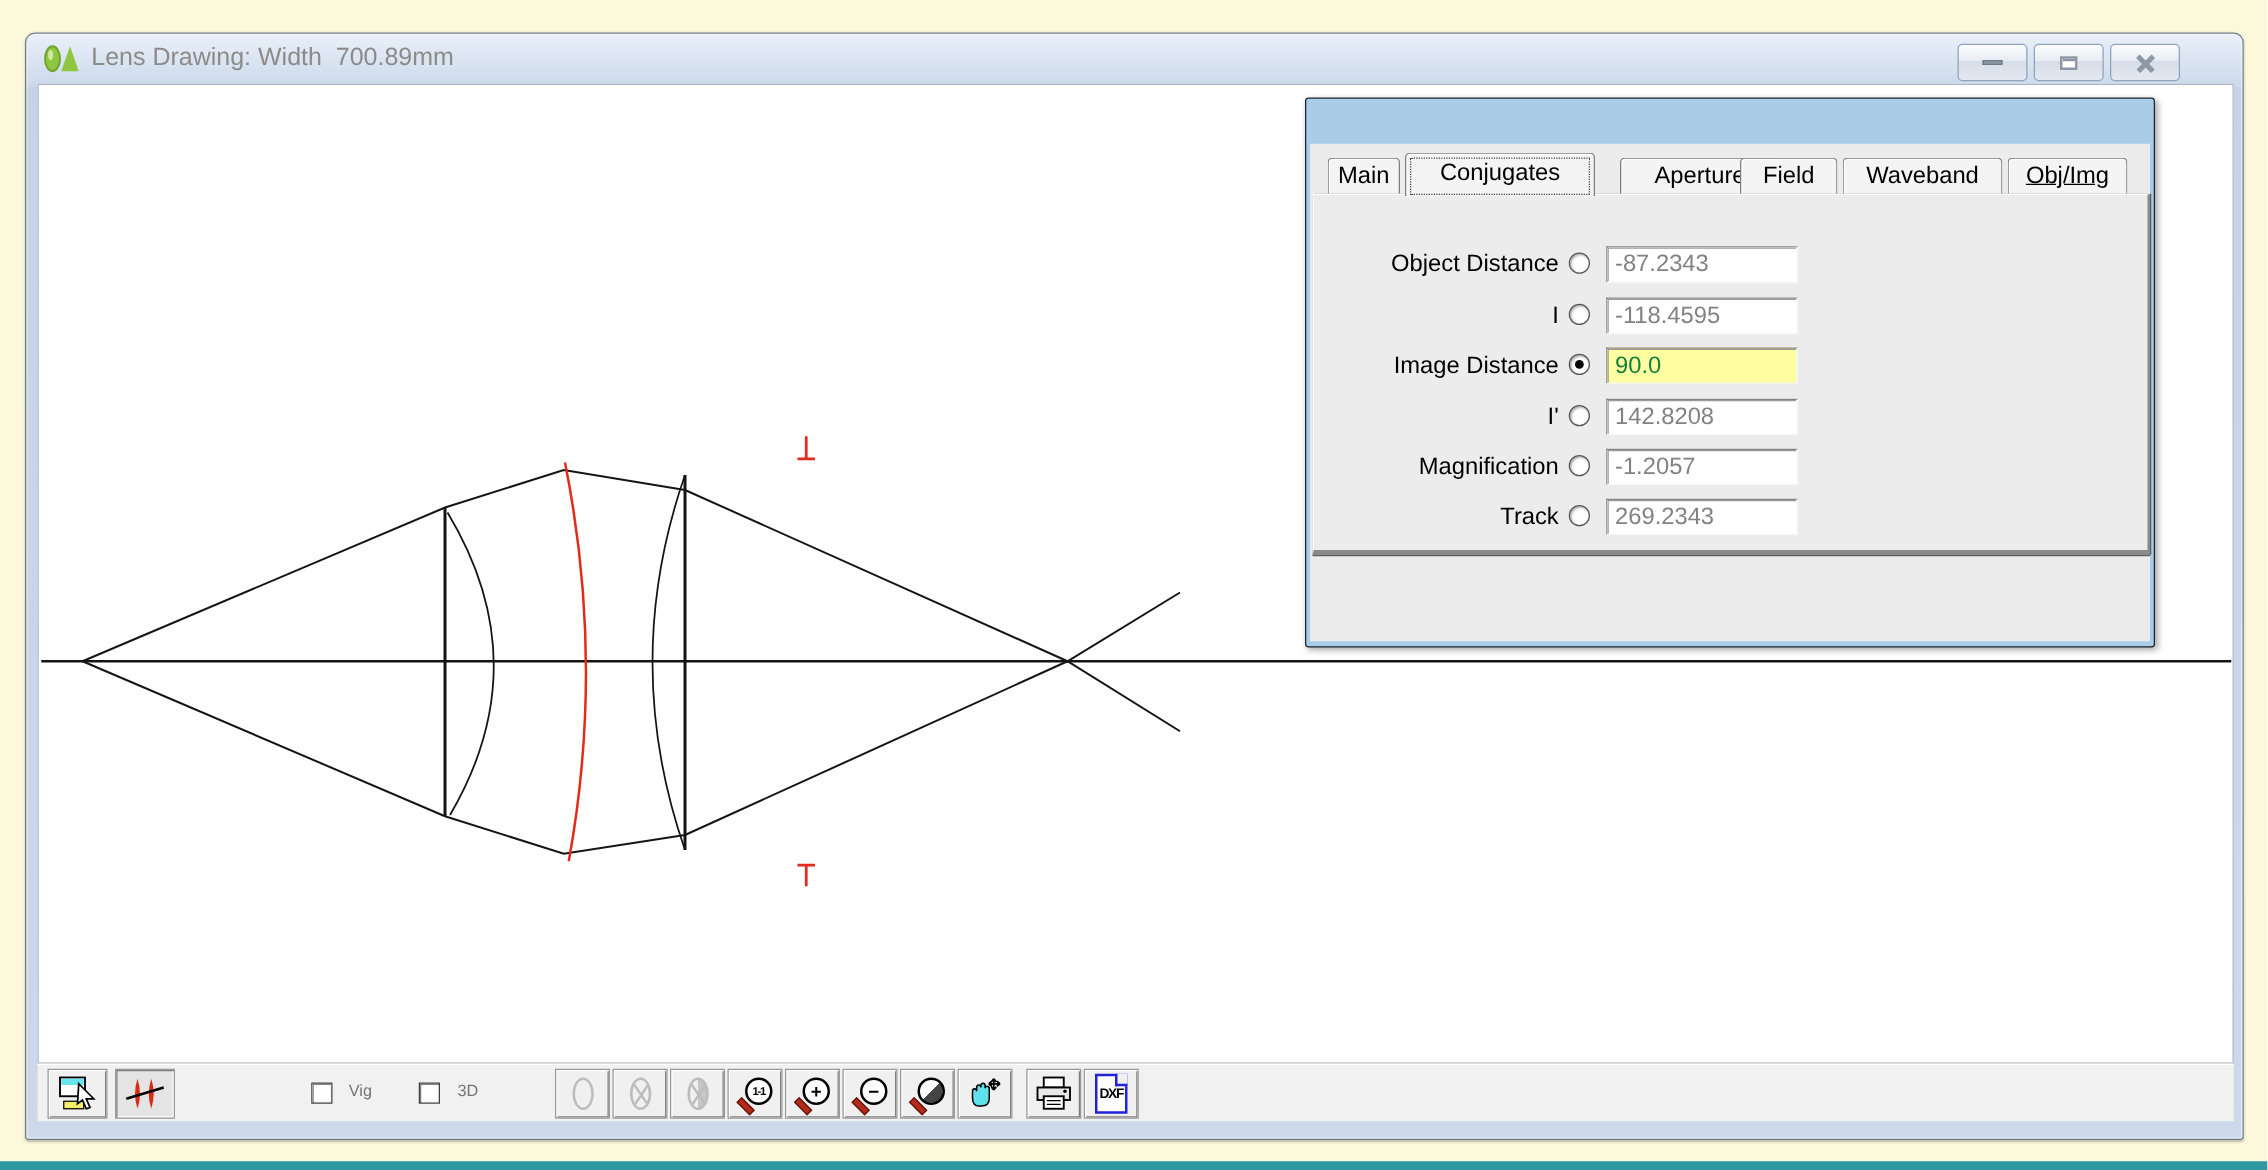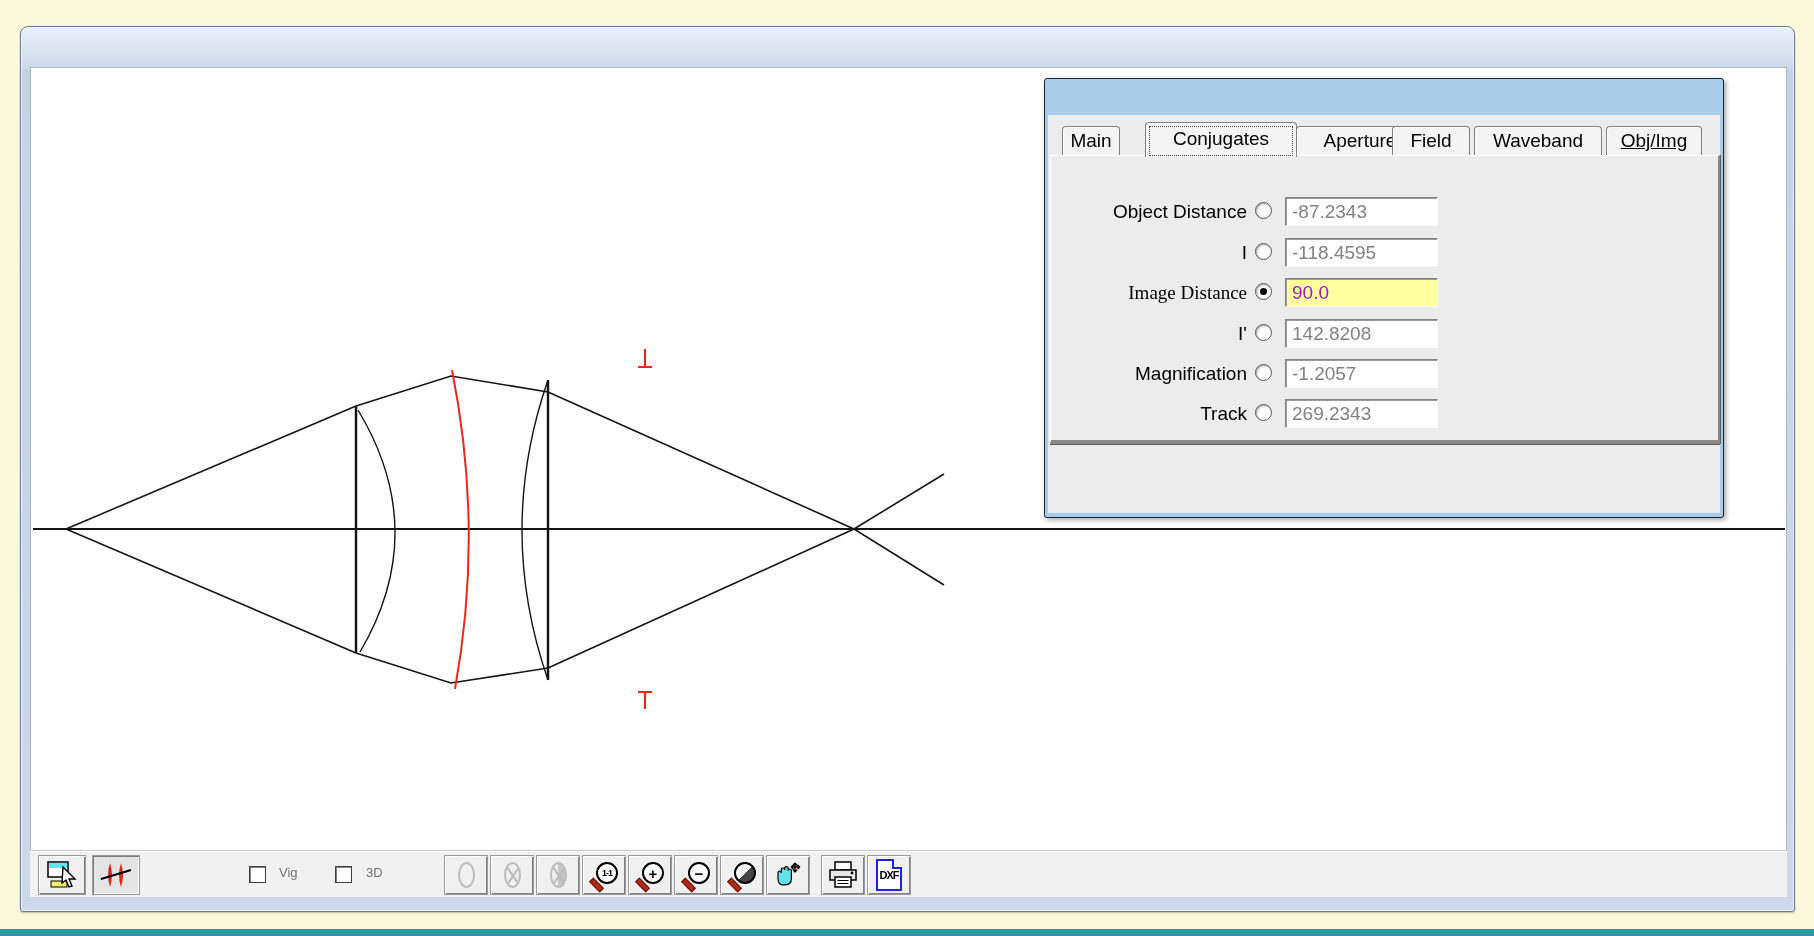--- a/index.html
+++ b/index.html
@@ -90,52 +90,71 @@
     border:1px solid #671c0f; }
   .dcap.close .glyph-x::before,.dcap.close .glyph-x::after { background:#fff; height:4px; box-shadow:0 1px 1px rgba(0,0,0,.4); }
   .dlg-body { position:absolute; left:3px; top:36px; right:3px; bottom:4px; background:#ececec; }
 
   .tab {
     position:absolute; top:11px; height:30px; background:#f4f4f4;
     border:1px solid #808080; border-bottom:none; border-radius:4px 4px 0 0;
     box-shadow:inset 1px 1px 0 #ffffff;
     font-size:19px; color:#000; text-align:center; line-height:28px; z-index:2;
   }
-  .tab.active { top:7px; height:35px; z-index:4; line-height:32px;margin-left:21px; }
+  .tab.active { top:7px; height:35px; z-index:4; line-height:32px; }
   .tab.active::after { content:""; position:absolute; left:3px; right:3px; top:3px; bottom:1px; border:1px dotted #444; }
   .tabpage {
     position:absolute; left:2px; top:40px; width:670px; height:289px; background:#ececec;
     border-top:1px solid #ffffff; border-left:1px solid #ffffff;
     border-right:2px solid #8a8a8a; border-bottom:4px solid #8a8a8a;
     box-shadow:0 1px 0 #5f5f5f, 1px 0 0 #5f5f5f; z-index:3;
   }
 
   .prm-label { position:absolute; left:0; width:196px; text-align:right; font-size:19px; color:#000; }
   .radio { position:absolute; width:17px; height:17px; border-radius:50%; background:#fff;
            border:1px solid #555; box-shadow:inset 1px 1px 2px rgba(0,0,0,.35), inset -1px -1px 1px #fff; }
   .radio.checked::after { content:""; position:absolute; left:4px; top:4px; width:7px; height:7px; border-radius:50%; background:#000; }
   .prm-input { position:absolute; left:234px; width:153px; height:29px; background:#fff;
     border:1px solid #848484; border-bottom-color:#f7f7f7; border-right-color:#f7f7f7;
     box-shadow:inset 1px 1px 0 #9a9a9a;
     font-family:"Liberation Sans", sans-serif; font-size:19px; color:#828282; padding:0 6px; }
-  .prm-input.hl { background:#ffffa2; color:#a21caf; }
+  .prm-input.hl { background:#ffffa2; color:#15803d; }
 
   .groupbox { position:absolute; left:444px; top:12px; width:204px; height:264px;
     border:1px solid #9b9b9b; box-shadow:inset 1px 1px 0 #fff, 1px 1px 0 #fff; }
   .gb-label { position:absolute; left:14px; width:118px; font-size:19px; color:#000; line-height:1.18; }
   .gb-radio { right:16px; }
   .dlg-statusbar { position:absolute; left:2px; bottom:2px; right:2px; height:66px; background:#ececec; }
 
   .teal-strip { position:absolute; left:0; bottom:0; width:1814px; height:7px; background:#2d98a0; }
 </style>
 </head>
 <body>
 
 <div class="window">
 
+  <div class="win-titlebar">
+    <svg class="win-icon" viewBox="0 0 30 22">
+      <ellipse cx="7" cy="11" rx="6" ry="10" fill="#8fc640" stroke="#6fa32e" stroke-width="1.5"></ellipse>
+      <ellipse cx="5.5" cy="8" rx="2" ry="4" fill="#cfe9a0"></ellipse>
+      <path d="M21 1 L28 21 L14 21 Z" fill="#8fc640"></path>
+    </svg>
+    <div class="win-title">Lens Drawing: Width  700.89mm</div>
+    <div class="winbtns">
+      <div class="capbtn">
+          <div class="glyph-min"></div>
+        </div>
+      <div class="capbtn">
+          <div class="glyph-restore"></div>
+        </div>
+      <div class="capbtn">
+          <div class="glyph-x"></div>
+        </div>
+    </div>
+  </div>
 
   <div class="client">
     <svg width="1757" height="784" viewBox="0 0 1757 784">
 
       <path d="M2 461 H1754" stroke="#141414" stroke-width="2" fill="none"></path>
 
       <path d="M35 461 L325 338" stroke="#141414" stroke-width="1.6" fill="none"></path>
       <path d="M35 461 L325 585" stroke="#141414" stroke-width="1.6" fill="none"></path>
 
       <path d="M325 338 L420 308 L517 324" stroke="#141414" stroke-width="1.6" fill="none"></path>
@@ -243,21 +262,21 @@
     <div class="tabpage">
 
       <div class="prm-label" style="top:45px;">Object Distance</div>
       <div class="radio" style="left:204px; top:46px;"></div>
       <input class="prm-input" style="top: 41px;" readonly="" value="-87.2343">
 
       <div class="prm-label" style="top:86px;">I</div>
       <div class="radio" style="left:204px; top:87px;"></div>
       <input class="prm-input" style="top: 82px;" readonly="" value="-118.4595">
 
-      <div class="prm-label" style="top:126px;font-family:Liberation Serif, serif;">Image Distance</div>
+      <div class="prm-label" style="top:126px;">Image Distance</div>
       <div class="radio checked" style="left:204px; top:127px;"></div>
       <input class="prm-input hl" style="top: 122px;" value="90.0">
 
       <div class="prm-label" style="top:167px;">I'</div>
       <div class="radio" style="left:204px; top:168px;"></div>
       <input class="prm-input" style="top: 163px;" readonly="" value="142.8208">
 
       <div class="prm-label" style="top:207px;">Magnification</div>
       <div class="radio" style="left:204px; top:208px;"></div>
       <input class="prm-input" style="top: 203px;" readonly="" value="-1.2057">

